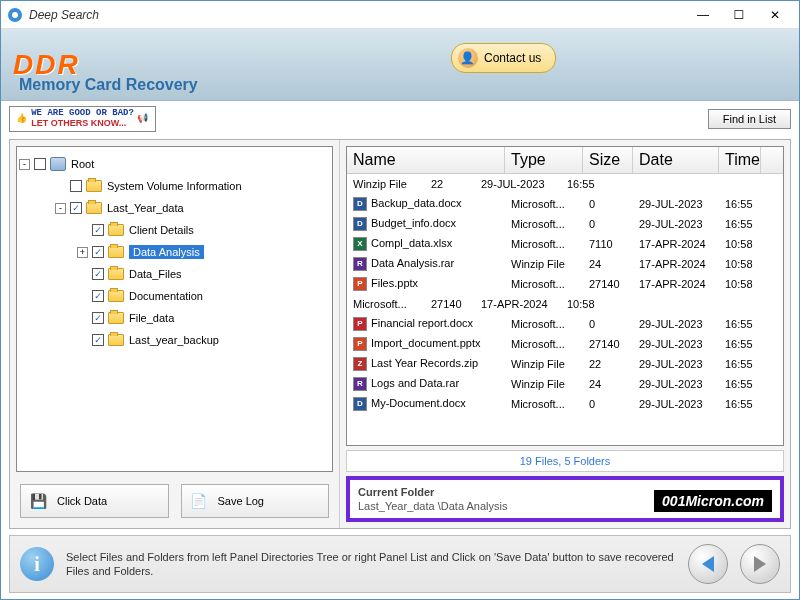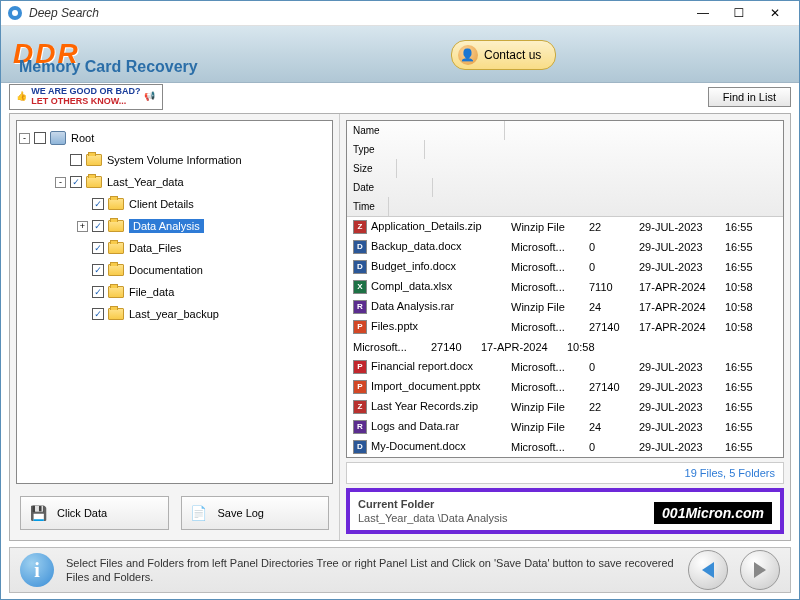--- a/index.html
+++ b/index.html
@@ -9,49 +9,49 @@
 .titlebar .icon { width: 16px; height: 16px; margin-right: 6px; }
 .titlebar .title { font-size: 12px; flex: 1; color: #333; font-style: italic; }
 .titlebar .ctl { width: 36px; height: 24px; display: flex; align-items: center; justify-content: center; font-size: 12px; cursor: pointer; }
 .banner { height: 72px; background: linear-gradient(180deg, #d8e6ee 0%, #c3d6e1 50%, #b0c7d5 100%); position: relative; display: flex; align-items: center; padding: 0 12px; border-bottom: 1px solid #9fb5c5; }
 .banner .brand { color: #ff6600; font: italic bold 28px Impact, sans-serif; letter-spacing: 2px; text-shadow: 1px 1px 0 #fff; }
 .banner .subbrand { color: #2b6ea8; font: bold 16px Arial; position: absolute; left: 18px; bottom: 6px; }
 .contact-btn { position: absolute; left: 450px; top: 14px; background: linear-gradient(180deg,#fdf0c7,#f9dd87); border: 1px solid #c9a83d; border-radius: 14px; padding: 4px 14px 4px 6px; font-size: 12px; display: flex; align-items: center; gap: 6px; cursor: pointer; }
 .contact-btn .av { width: 20px; height: 20px; border-radius: 50%; background: radial-gradient(circle at 40% 35%, #ffd699, #e29b3f); display:flex;align-items:center;justify-content:center;font-size:12px; }
 .toolbar { height: 36px; display: flex; align-items: center; padding: 0 8px; gap: 8px; }
 .feedback-badge { border: 1px solid #888; background: #fff; padding: 2px 6px; font: bold 9px "Courier New", monospace; line-height: 1.1; display: flex; align-items: center; gap: 4px; }
-.feedback-badge .l1 { color: #1a3d9a; }
+.feedback-badge .l1 { color: #1a3d9a; font-family: Liberation Mono, monospace; }
 .feedback-badge .l2 { color: #c9252b; }
 .findlist { margin-left: auto; border: 1px solid #8a8a8a; background: linear-gradient(180deg,#fefefe,#e6e6e6); font-size: 11px; padding: 3px 14px; cursor: pointer; }
 .main { flex: 1; display: flex; border: 1px solid #b0b0b0; margin: 2px 8px 6px 8px; background: #f4f4f4; }
 .left { width: 330px; display: flex; flex-direction: column; border-right: 1px solid #ccc; }
 .tree { flex: 1; background: #fff; border: 1px solid #888; margin: 6px; overflow: auto; font-size: 11px; position: relative; }
 .tree-inner { padding: 6px 2px; }
 .node { display: flex; align-items: center; height: 22px; white-space: nowrap; cursor: pointer; }
 .node .exp { width: 11px; height: 11px; border: 1px solid #888; font-size: 9px; line-height: 9px; text-align: center; margin-right: 4px; background:#fff; }
 .node .spacer { display: inline-block; }
 .node .chk { width: 12px; height: 12px; border: 1px solid #555; background:#fff; margin-right: 4px; display:flex;align-items:center;justify-content:center;font-size:9px;color:#1a5fb4; }
 .node .fld { width: 16px; height: 12px; background: linear-gradient(180deg,#ffe28a,#f8cb4a); border: 1px solid #c99a2e; border-radius: 1px; margin-right: 5px; position:relative; }
 .node .fld.open::before { content:""; position:absolute; top:-3px; left:1px; width:6px; height:3px; background:#f8cb4a; border:1px solid #c99a2e; border-bottom:none; }
 .node.sel .lbl { background: #2e7bd6; color: #fff; padding: 1px 4px; }
 .node .pc { width:16px;height:14px;background:linear-gradient(180deg,#c7d8ea,#8fb5d9);border:1px solid #5c7fa3;margin-right:5px;border-radius:2px; }
 .savebtns { display: flex; gap: 12px; padding: 6px 10px 10px 10px; }
 .sbtn { flex:1; border: 1px solid #b0b0b0; background: linear-gradient(180deg,#fefefe,#ebebeb); font-size: 11px; padding: 6px 8px; display:flex; align-items:center; gap:8px; cursor:pointer; }
 .sbtn .ic { width:20px; height:20px; display:flex; align-items:center; justify-content:center; font-size:14px; }
 .right { flex: 1; display: flex; flex-direction: column; }
 .listwrap { flex: 1; margin: 6px 6px 2px 6px; border: 1px solid #888; background:#fff; display:flex; flex-direction:column; overflow:hidden; }
-.lhdr { display:flex; border-bottom:1px solid #ccc; background:linear-gradient(180deg,#fdfdfd,#ececec); font-size:10px;flex-direction:column; }
+.lhdr { display:flex; border-bottom:1px solid #ccc; background:linear-gradient(180deg,#fdfdfd,#ececec); font-size:16px; }
 .lhdr div { padding:4px 6px; border-right:1px solid #d0d0d0; }
 .c-n{width:158px}.c-t{width:78px}.c-s{width:50px}.c-d{width:86px}.c-tm{width:42px}
 .lbody { flex:1; overflow:auto; }
 .row { display:flex; font-size:11px; height:20px; align-items:center; cursor:pointer; }
 .row div { padding:0 6px; overflow:hidden; text-overflow:ellipsis; white-space:nowrap; }
 .row .fi { width:14px;height:14px;margin-right:4px;display:inline-block;vertical-align:middle;border:1px solid #888;font-size:8px;line-height:12px;text-align:center;font-weight:bold;color:#fff; }
 .fi.zip{background:#b8312f}.fi.doc{background:#2b5797}.fi.xls{background:#1e7145}.fi.rar{background:#5b2d8e}.fi.ppt{background:#d24726}.fi.pdf{background:#c1272d}
-.status { font-size:11px; color:#2e7bd6; text-align:right; padding:4px 8px; border:1px solid #ccc; margin:2px 6px; background:#fff; }
+.status { font-size:11px; color:#2e7bd6; text-align:center; padding:4px 8px; border:1px solid #ccc; margin:2px 6px; background:#fff; }
 .curfolder { margin:2px 6px 6px 6px; padding:6px 8px; border:4px solid #6d28d9; background:#fff; font-size:11px; position:relative; }
 .curfolder .h { font-weight:bold; color:#444; }
 .curfolder .p { color:#555; margin-top:2px; }
 .watermark { position:absolute; right:8px; bottom:6px; background:#000; color:#fff; font:italic bold 14px Arial; padding:3px 8px; }
 .footer { height: 58px; border-top: 1px solid #ccc; background: linear-gradient(180deg,#f0f0f0,#e6e6e6); display:flex; align-items:center; padding:0 10px; gap:12px; margin:0 8px 6px 8px; border:1px solid #bbb; }
 .footer .info-ic { width:34px;height:34px;border-radius:50%;background:radial-gradient(circle at 35% 30%,#9dd0f0,#3a8dd6);display:flex;align-items:center;justify-content:center;color:#fff;font:bold 20px Georgia; }
 .footer .txt { flex:1; font-size:11px; color:#333; line-height:1.3; }
 .footer .nav { width:40px;height:40px;border-radius:50%;background:radial-gradient(circle at 35% 30%,#fff,#c7c7c7);border:1px solid #999;display:flex;align-items:center;justify-content:center;cursor:pointer; }
 .footer .nav .arr { width:0;height:0;border-top:8px solid transparent;border-bottom:8px solid transparent; }
 .footer .nav.back .arr{border-right:12px solid #3a8dd6}
@@ -177,21 +177,20 @@
       <div class="listwrap">
         <div class="lhdr">
           <div class="c-n">Name</div>
           <div class="c-t">Type</div>
           <div class="c-s">Size</div>
           <div class="c-d">Date</div>
           <div class="c-tm">Time</div>
         </div>
         <div class="lbody" id="list-body">
             <div class="row">
-              <div class="c-n"><span class="fi zip">Z</span>Application_Details.zip</div>
               <div class="c-t">Winzip File</div>
               <div class="c-s">22</div>
               <div class="c-d">29-JUL-2023</div>
               <div class="c-tm">16:55</div>
             </div>
             <div class="row">
               <div class="c-n"><span class="fi doc">D</span>Backup_data.docx</div>
               <div class="c-t">Microsoft...</div>
               <div class="c-s">0</div>
               <div class="c-d">29-JUL-2023</div>

